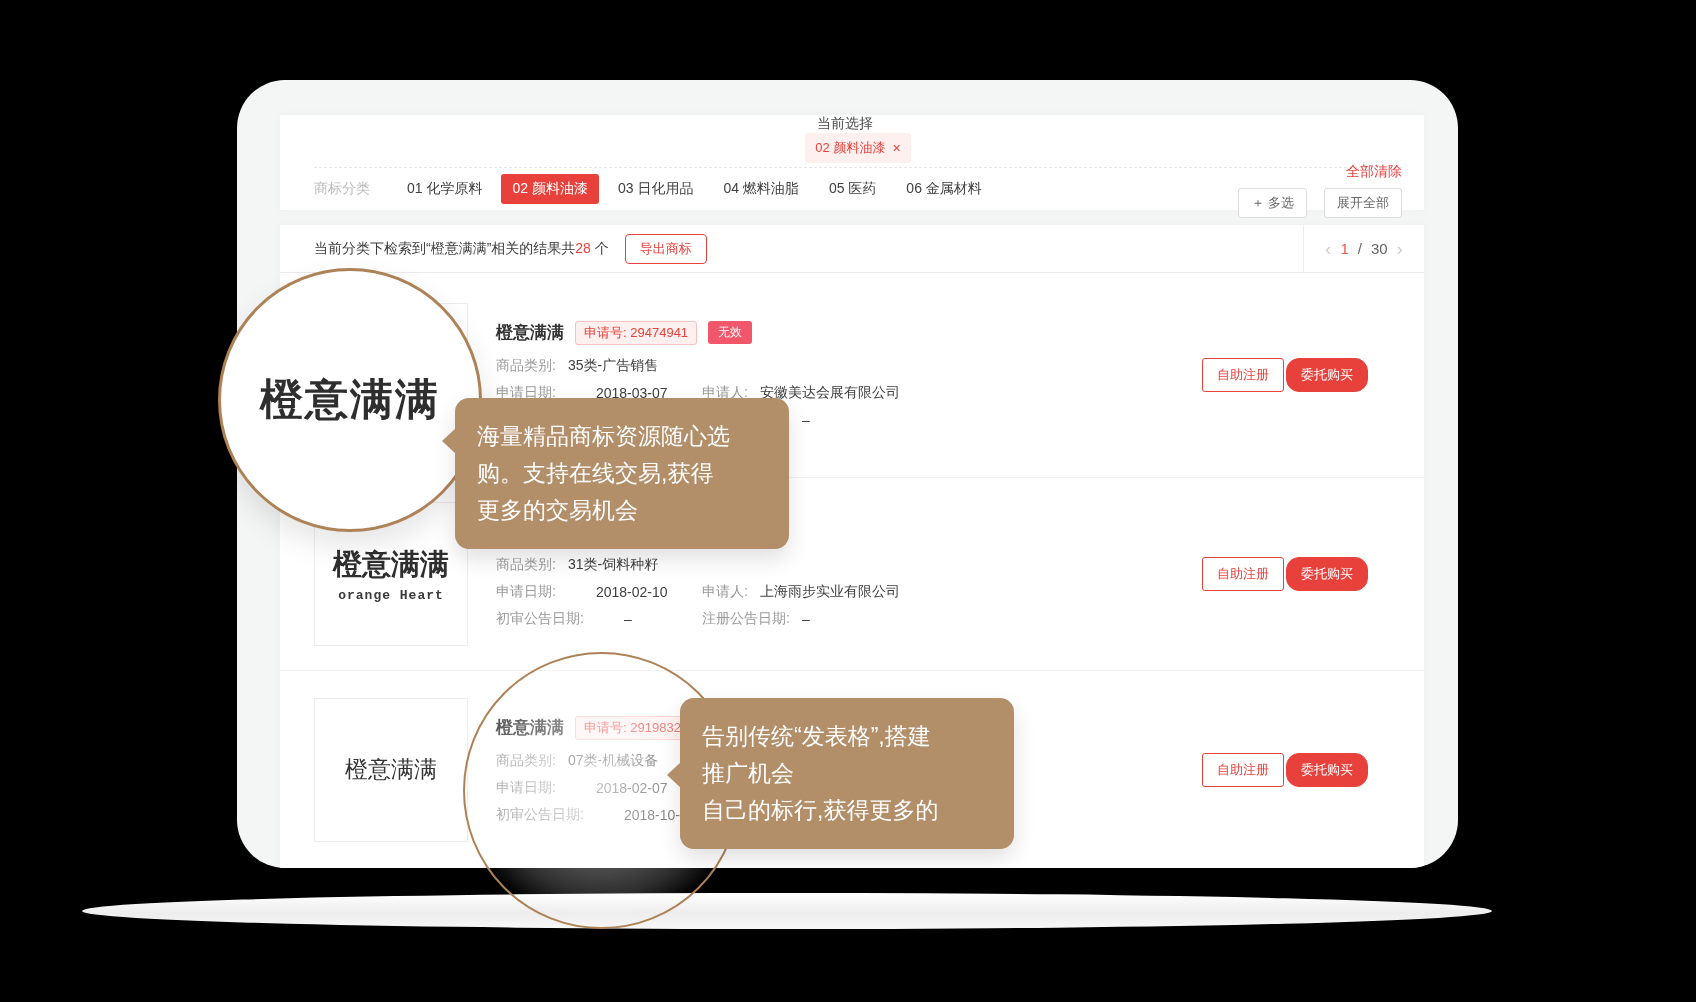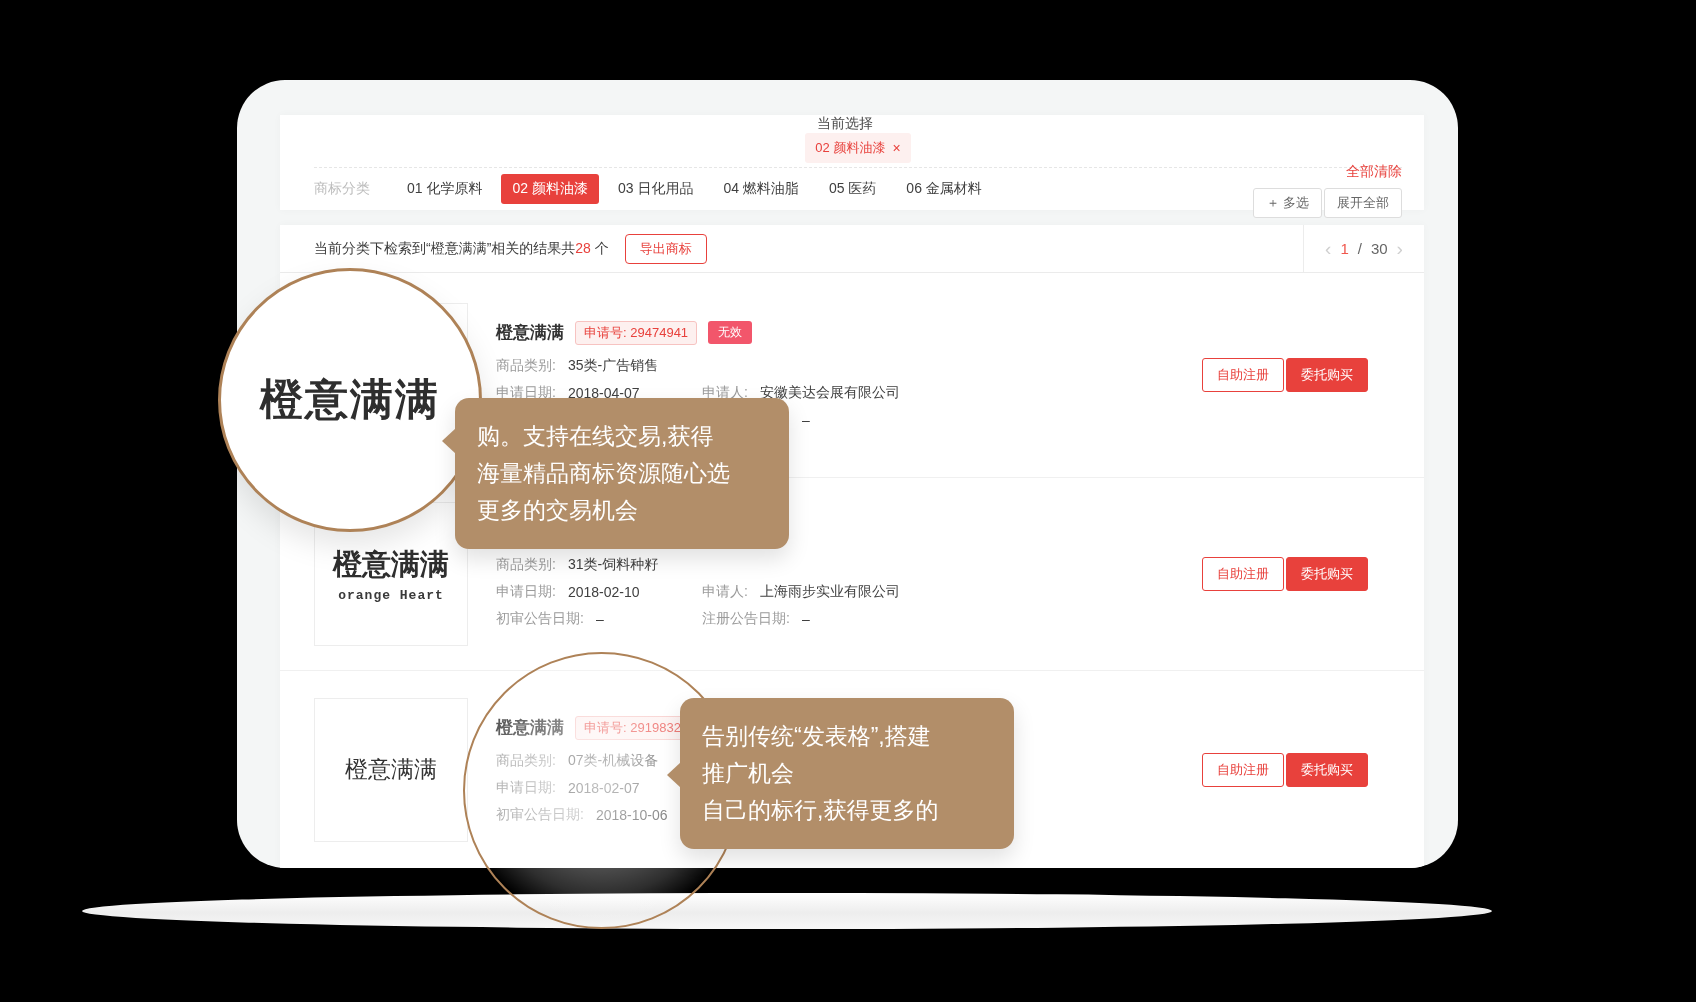--- a/index.html
+++ b/index.html
@@ -32,21 +32,21 @@
   .sel-tag{
     display:inline-flex;align-items:center;gap:7px;
     background:#fdf0ef;color:#e8413c;font-size:13px;
     padding:6px 10px;border-radius:3px;cursor:pointer;
   }
   .sel-tag .x{font-size:14px;line-height:1;}
   .clear-all{margin-left:auto;color:#e8413c;font-size:14px;cursor:pointer;}
   .cat-list{display:flex;align-items:center;gap:8px;}
   .cat{font-size:14px;color:#3f3f3f;padding:6px 11px;border-radius:3px;cursor:pointer;white-space:nowrap;}
   .cat.selected{background:#e8413c;color:#fff;}
-  .cat-btns{margin-left:auto;display:flex;gap:2px;margin-top:27px;}
+  .cat-btns{margin-left:auto;display:flex;gap:17px;margin-top:27px;}
   .mini-btn{
     font-size:13px;color:#666;background:#fff;border:1px solid #ddd;
     padding:5px 12px;border-radius:3px;cursor:pointer;white-space:nowrap;
   }
   
   .results-card{height:643px;box-sizing:border-box;display:flex;flex-direction:column;overflow:hidden;}
   .results-header{
     height:47px;flex:0 0 47px;display:flex;align-items:center;
     padding-left:34px;border-bottom:1px solid #ebebeb;
   }
@@ -84,31 +84,31 @@
   .app-badge{
     font-size:13px;color:#e8413c;background:#fdf0ef;
     border:1px solid #f7c3c1;border-radius:3px;padding:2px 8px;white-space:nowrap;
   }
   .status{font-size:12px;color:#fff;border-radius:3px;padding:3px 10px;white-space:nowrap;}
   .status[data-status="invalid"]{background:#f2566b;}
   .status[data-status="registered"]{background:#d9d9d9;color:#f3f3f3;}
   .detail-line{display:flex;margin-top:9px;font-size:14px;}
   .name-line + .detail-line{margin-top:12px;}
   .pair{display:flex;align-items:center;}
-  .pair.w{width:206px;flex:0 0 206px;}
+  .pair.w{width:206px;flex:0 0 206px;gap:28px;}
   .pair .lbl{color:#9b9b9b;margin-right:12px;white-space:nowrap;}
   .pair .val{color:#404040;white-space:nowrap;}
   .actions{margin-left:auto;margin-right:56px;display:flex;gap:2px;flex:0 0 auto;}
   .btn-outline{
     font-size:13px;color:#e8413c;background:#fff;border:1px solid #e8413c;
     border-radius:3px;padding:7px 14px;cursor:pointer;white-space:nowrap;
   }
   .btn-filled{
     font-size:13px;color:#fff;background:#e8413c;border:1px solid #e8413c;
-    border-radius:3px;padding:7px 14px;cursor:pointer;white-space:nowrap;
+    border-radius:13px;padding:7px 14px;cursor:pointer;white-space:nowrap;
   }
   
   .circle1{
     position:absolute;left:218px;top:268px;width:264px;height:264px;border-radius:50%;
     background:#fff;border:3px solid #ae8257;z-index:3;box-sizing:border-box;
     display:flex;align-items:center;justify-content:center;
     font-size:43px;font-weight:bold;color:#2e2e2e;letter-spacing:2px;
     box-shadow:0 14px 30px rgba(0,0,0,.10);
   }
   .circle2{
@@ -190,21 +190,21 @@
         </div>
         <div class="detail-line">
           <span class="pair">
               <span class="lbl">商品类别:</span>
               <span class="val">35类-广告销售</span>
             </span>
         </div>
         <div class="detail-line">
           <span class="pair w">
               <span class="lbl">申请日期:</span>
-              <span class="val">2018-04-07</span>
+              <span class="val">2018-03-07</span>
             </span>
           <span class="pair">
               <span class="lbl">申请人:</span>
               <span class="val">安徽美达会展有限公司</span>
             </span>
         </div>
         <div class="detail-line">
           <span class="pair w">
               <span class="lbl">初审公告日期:</span>
               <span class="val">–</span>
@@ -304,22 +304,22 @@
   </div>
 </div>
 
 <div class="circle1">
   <span>橙意满满</span>
 </div>
 <div class="circle2"></div>
 
 <div class="tooltip tooltip1">
   <span class="arrow"></span>
+  <div>海量精品商标资源随心选</div>
   <div>购。支持在线交易,获得</div>
-  <div>海量精品商标资源随心选</div>
   <div>更多的交易机会</div>
 </div>
 
 <div class="tooltip tooltip2">
   <span class="arrow"></span>
   <div>告别传统“发表格”,搭建</div>
   <div>推广机会</div>
   <div>自己的标行,获得更多的</div>
 </div>
 

